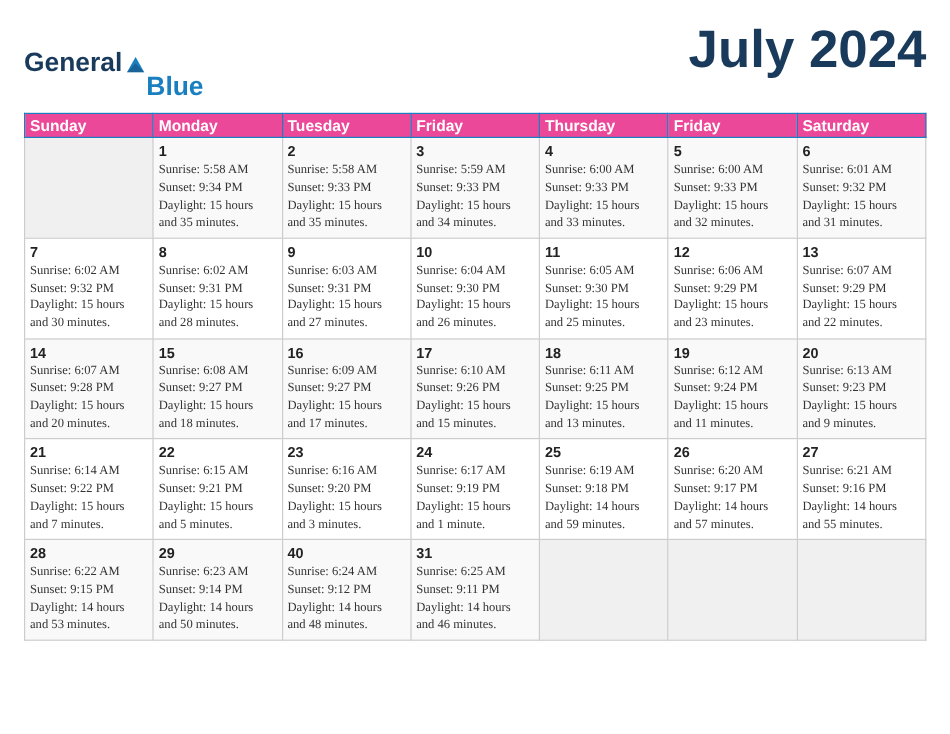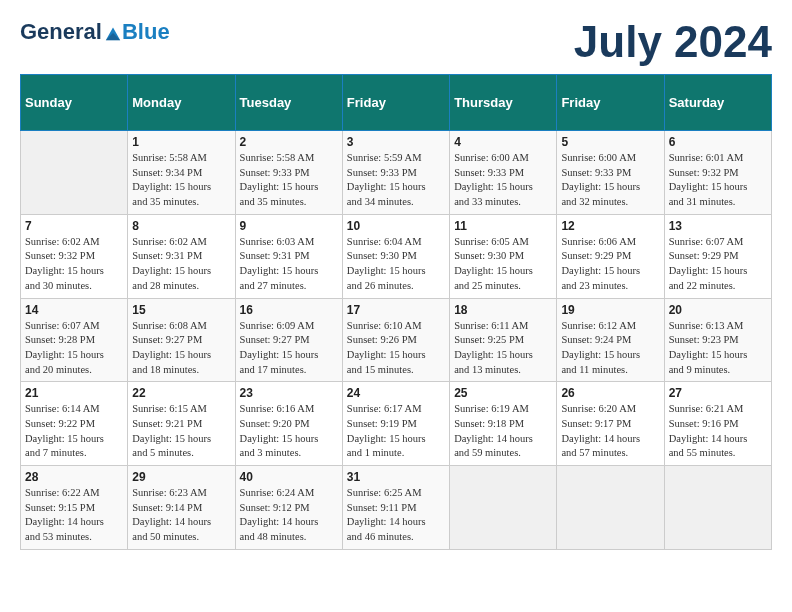--- a/index.html
+++ b/index.html
@@ -23,20 +23,21 @@
     }
     .logo-general {
       font-size: 22px;
       font-weight: bold;
       color: #1a3a5c;
     }
     .logo-blue {
       font-size: 22px;
       font-weight: bold;
       color: #1a7fc1;
+      margin-top: 40px;
     }
     .logo-icon {
       display: inline-block;
       width: 18px;
       height: 18px;
       margin-left: 2px;
       vertical-align: middle;
     }
     .title-area {
       text-align: right;
@@ -52,23 +53,23 @@
       font-size: 16px;
       color: #444;
       margin-top: 4px;
     }
     table {
       width: 100%;
       border-collapse: collapse;
       font-size: 11px;
     }
     thead tr th {
-      background-color: #0f766e;
+      background-color: #ec4899;
       color: #fff;
-      padding: 20px 4px;
+      padding: 2px 4px;
       text-align: left;
       font-size: 13px;
       font-weight: bold;
       border: 1px solid #1a7fc1;
     }
     tbody tr td {
       border: 1px solid #ccc;
       padding: 4px 4px;
       vertical-align: top;
       width: 107px;

